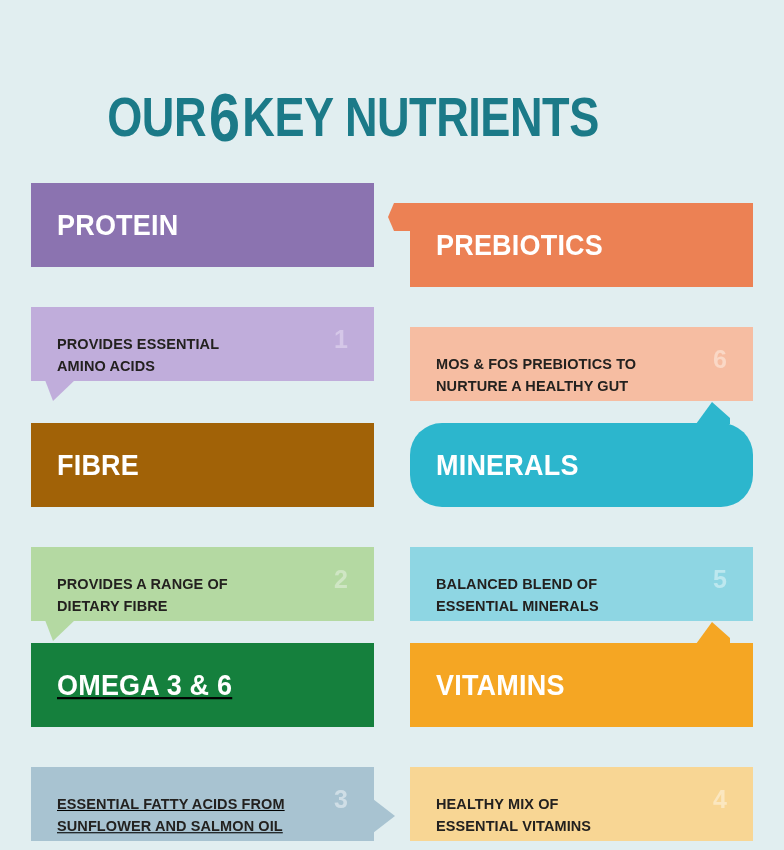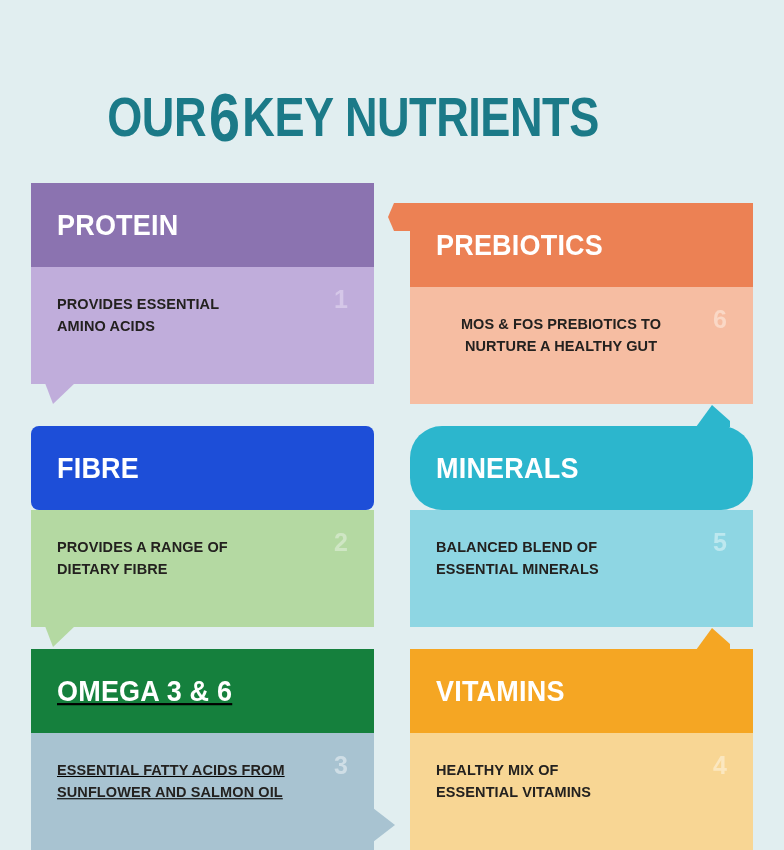--- a/index.html
+++ b/index.html
@@ -86,22 +86,23 @@
     font-weight: bold;
     font-size: 27px;
     letter-spacing: 0.2px;
     line-height: 1;
     transform: scaleY(1.1);
     transform-origin: left center;
   }
 
   .card-body {
     position: relative;
-    height: 117px;
+    height: 74px;
     padding: 26px 26px 0 26px;
+    margin-top: 40px;
   }
 
   .card-desc {
     font-weight: bold;
     font-size: 14.5px;
     line-height: 1.42;
     letter-spacing: 0.1px;
     color: #23211f;
     max-width: 250px;
     white-space: pre-line;
@@ -150,30 +151,30 @@
     top: 0px;
     width: 23px;
     height: 40px;
   }
 
   
   .c-protein .card-head  { background: #8b73b0; }
   .c-protein .card-body  { background: #c0addb; }
   .c-protein .card-num   { color: #d5c7e8; }
 
-  .c-fibre .card-head    { background: #1d4ed8; border-radius: 8px; }
+  .c-fibre .card-head    { background: #a16207; }
   .c-fibre .card-body    { background: #b4d9a2; }
   .c-fibre .card-num     { color: #cfe6c4; }
 
   .c-omega .card-head    { background: #15803d; text-decoration: underline; }
   .c-omega .card-body    { background: #a8c3d1; text-decoration: underline; }
   .c-omega .card-num     { color: #cfdee6; }
 
   .c-prebiotics .card-head { background: #ec8154; margin-top: 20px; }
-  .c-prebiotics .card-body { background: #f6bda2; text-align: center; }
+  .c-prebiotics .card-body { background: #f6bda2; }
   .c-prebiotics .card-num  { color: #fad8c6; }
 
   .c-minerals .card-head { background: #2cb6cd; border-radius: 32px; }
   .c-minerals .card-body { background: #8ed6e3; }
   .c-minerals .card-num  { color: #bde8ef; }
 
   .c-vitamins .card-head { background: #f5a623; text-align: right; }
   .c-vitamins .card-body { background: #f8d694; }
   .c-vitamins .card-num  { color: #fbe7bf; }
 

